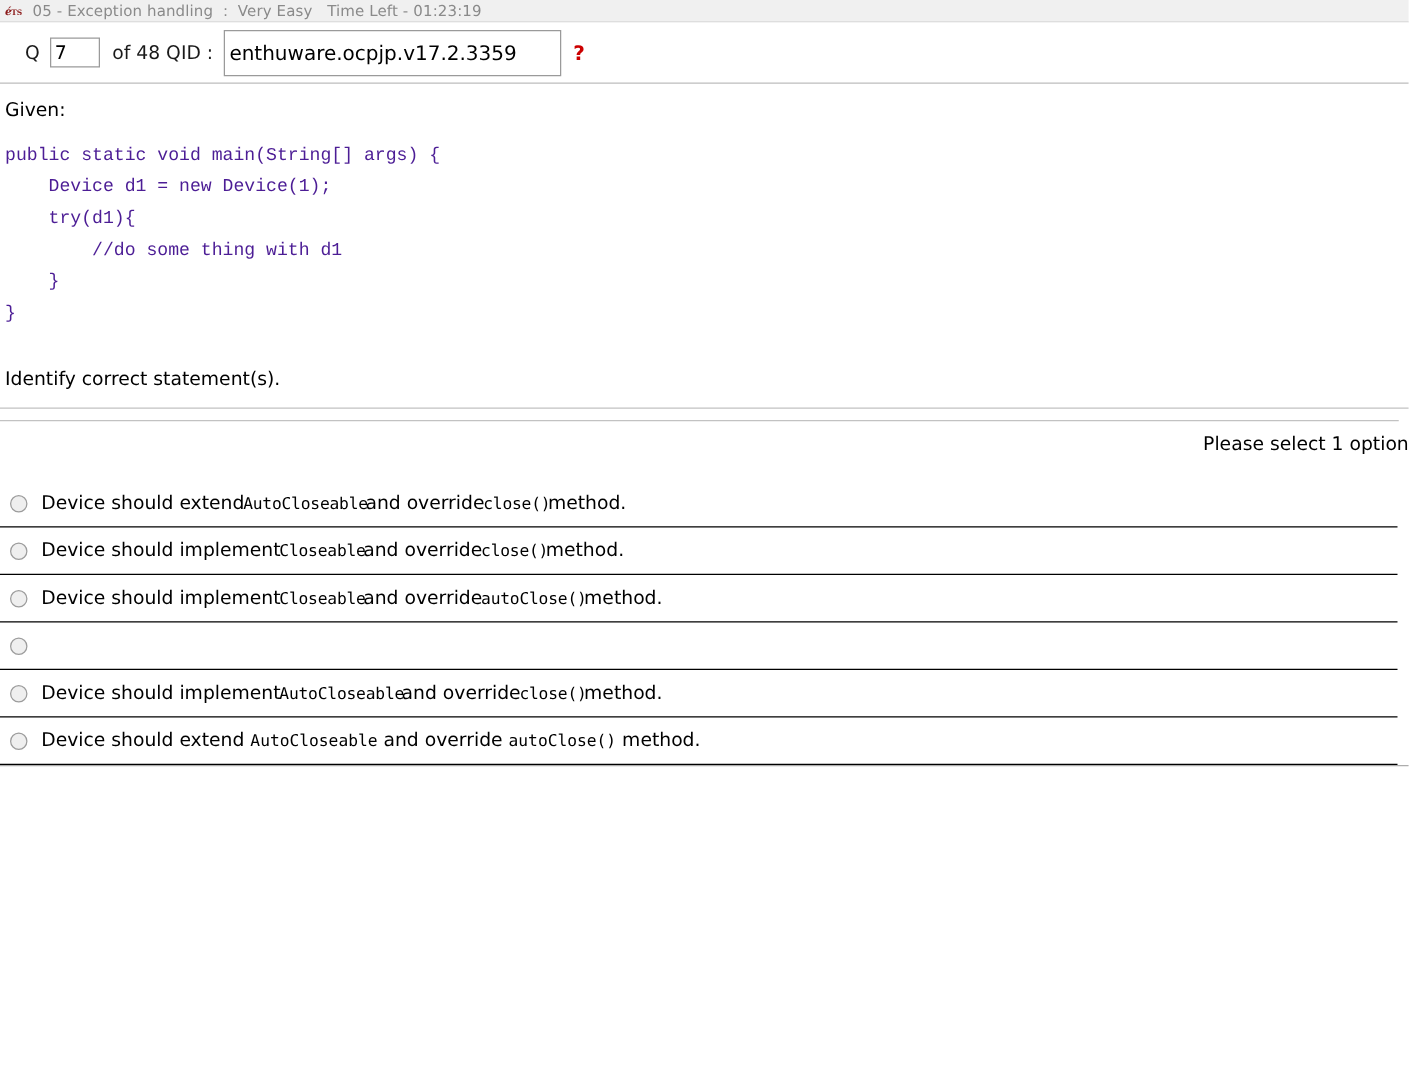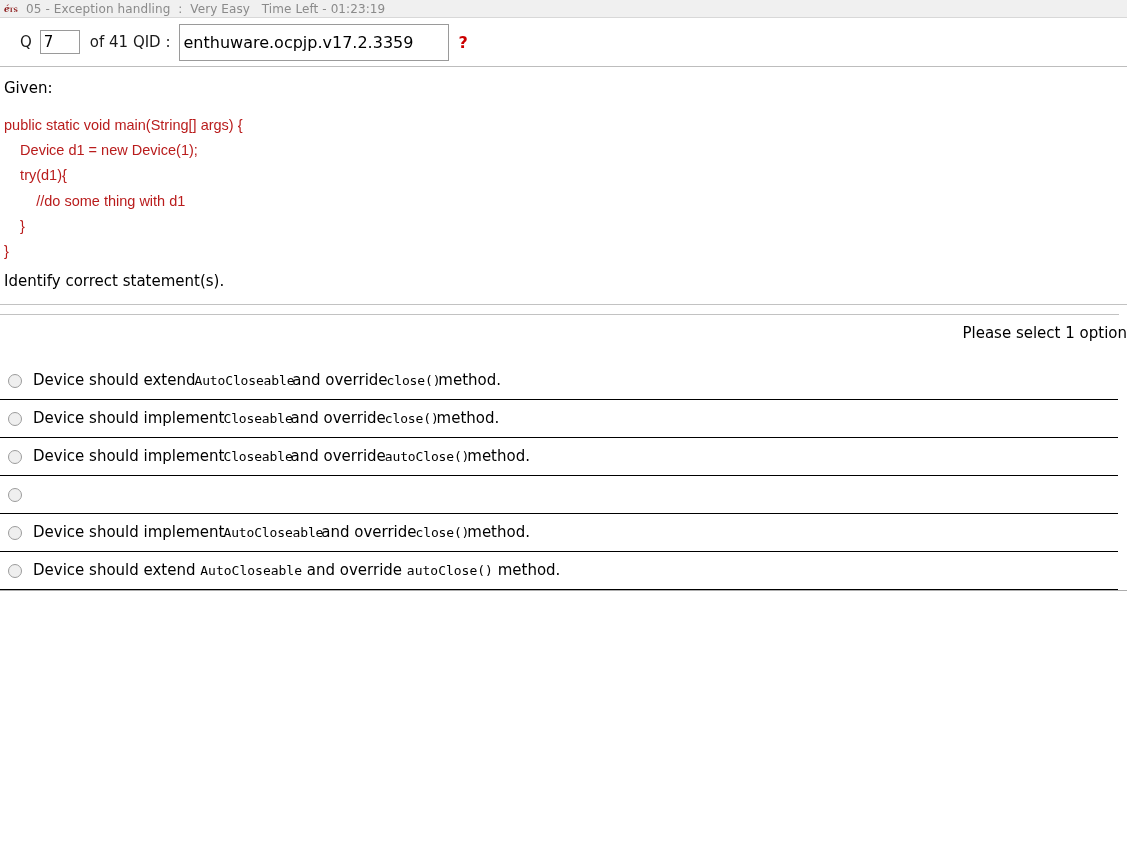--- a/index.html
+++ b/index.html
@@ -89,31 +89,31 @@
   
   .qbody {
     padding: 0 0 0 4px;
   }
   .given-label {
     font-size: 15px;
     padding-top: 12px;
     white-space: pre;
   }
   pre.code {
-    font-family: Liberation Sans, sans-serif;
+    font-family: Liberation Mono, monospace;
     font-size: 14.5px;
     line-height: 25.2px;
     margin: 16px 0 0 0;
     padding: 0;
-    color: #b91c1c;
+    color: #4c1d95;
     white-space: pre;
   }
   .identify {
     font-size: 15px;
-    margin-top: 8px;
+    margin-top: 30px;
     white-space: pre;
   }
 
   .rule-gray {
     height: 0;
     border-top: 1px solid #c2c2c2;
     width: 1127px;
   }
   .rule-gray.short { width: 1119px; }
 
@@ -182,21 +182,21 @@
   <svg class="logo" viewBox="0 0 36 26">
     <text x="0" y="19" font-family="DejaVu Serif, serif" font-size="17" font-style="italic" font-weight="bold" fill="#8c1a1a">é</text>
     <text x="10" y="19" font-family="DejaVu Serif, serif" font-size="12" font-weight="bold" fill="#8c1a1a">TS</text>
   </svg>
   <span class="st-text">05 - Exception handling  :  Very Easy   Time Left - 01:23:19</span>
 </div>
 
 <div class="qbar">
   <span class="lbl">Q</span>
   <input class="qnum-input" type="text" value="7" style="">
-  <span class="lbl">of 41 QID :</span>
+  <span class="lbl">of 48 QID :</span>
   <input class="qid-input" type="text" value="enthuware.ocpjp.v17.2.3359" style="">
   <span class="help-mark">?</span>
 </div>
 
 <div class="qbody">
   <div class="given-label">Given:</div>
   <pre class="code">public static void main(String[] args) {
     Device d1 = new Device(1);
     try(d1){
         //do some thing with d1

